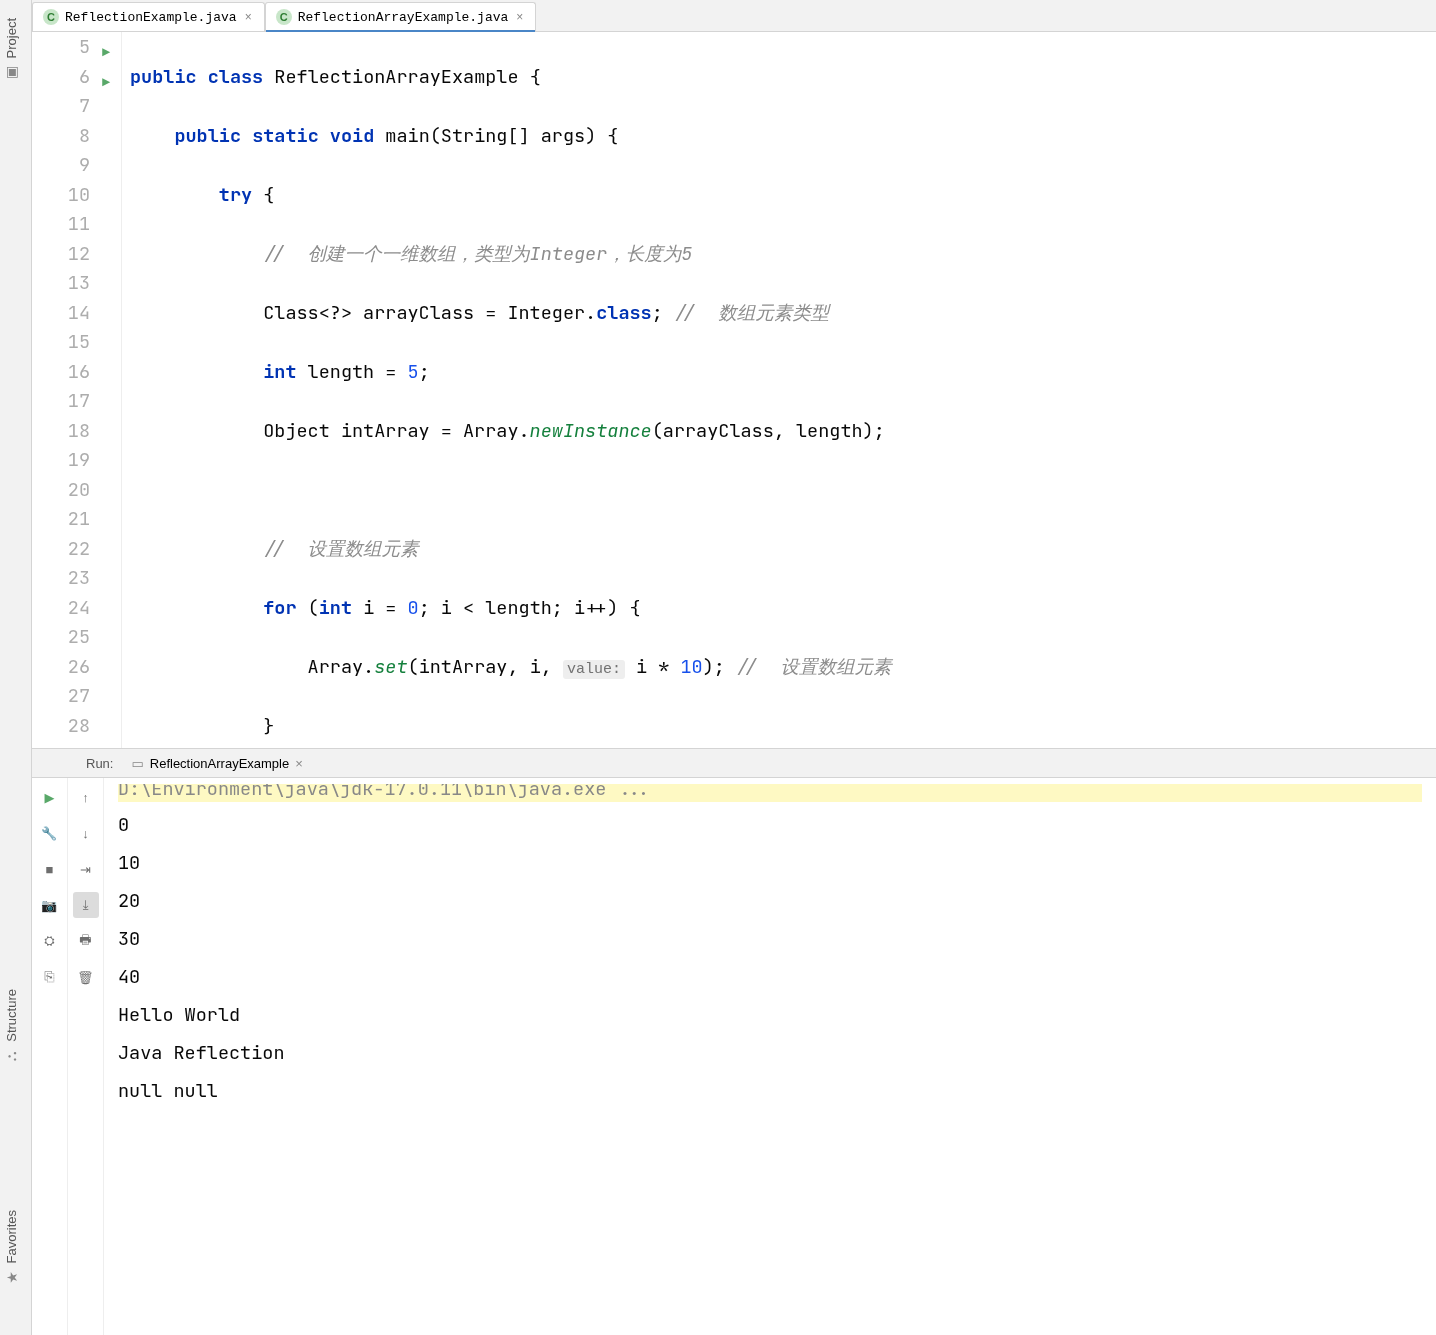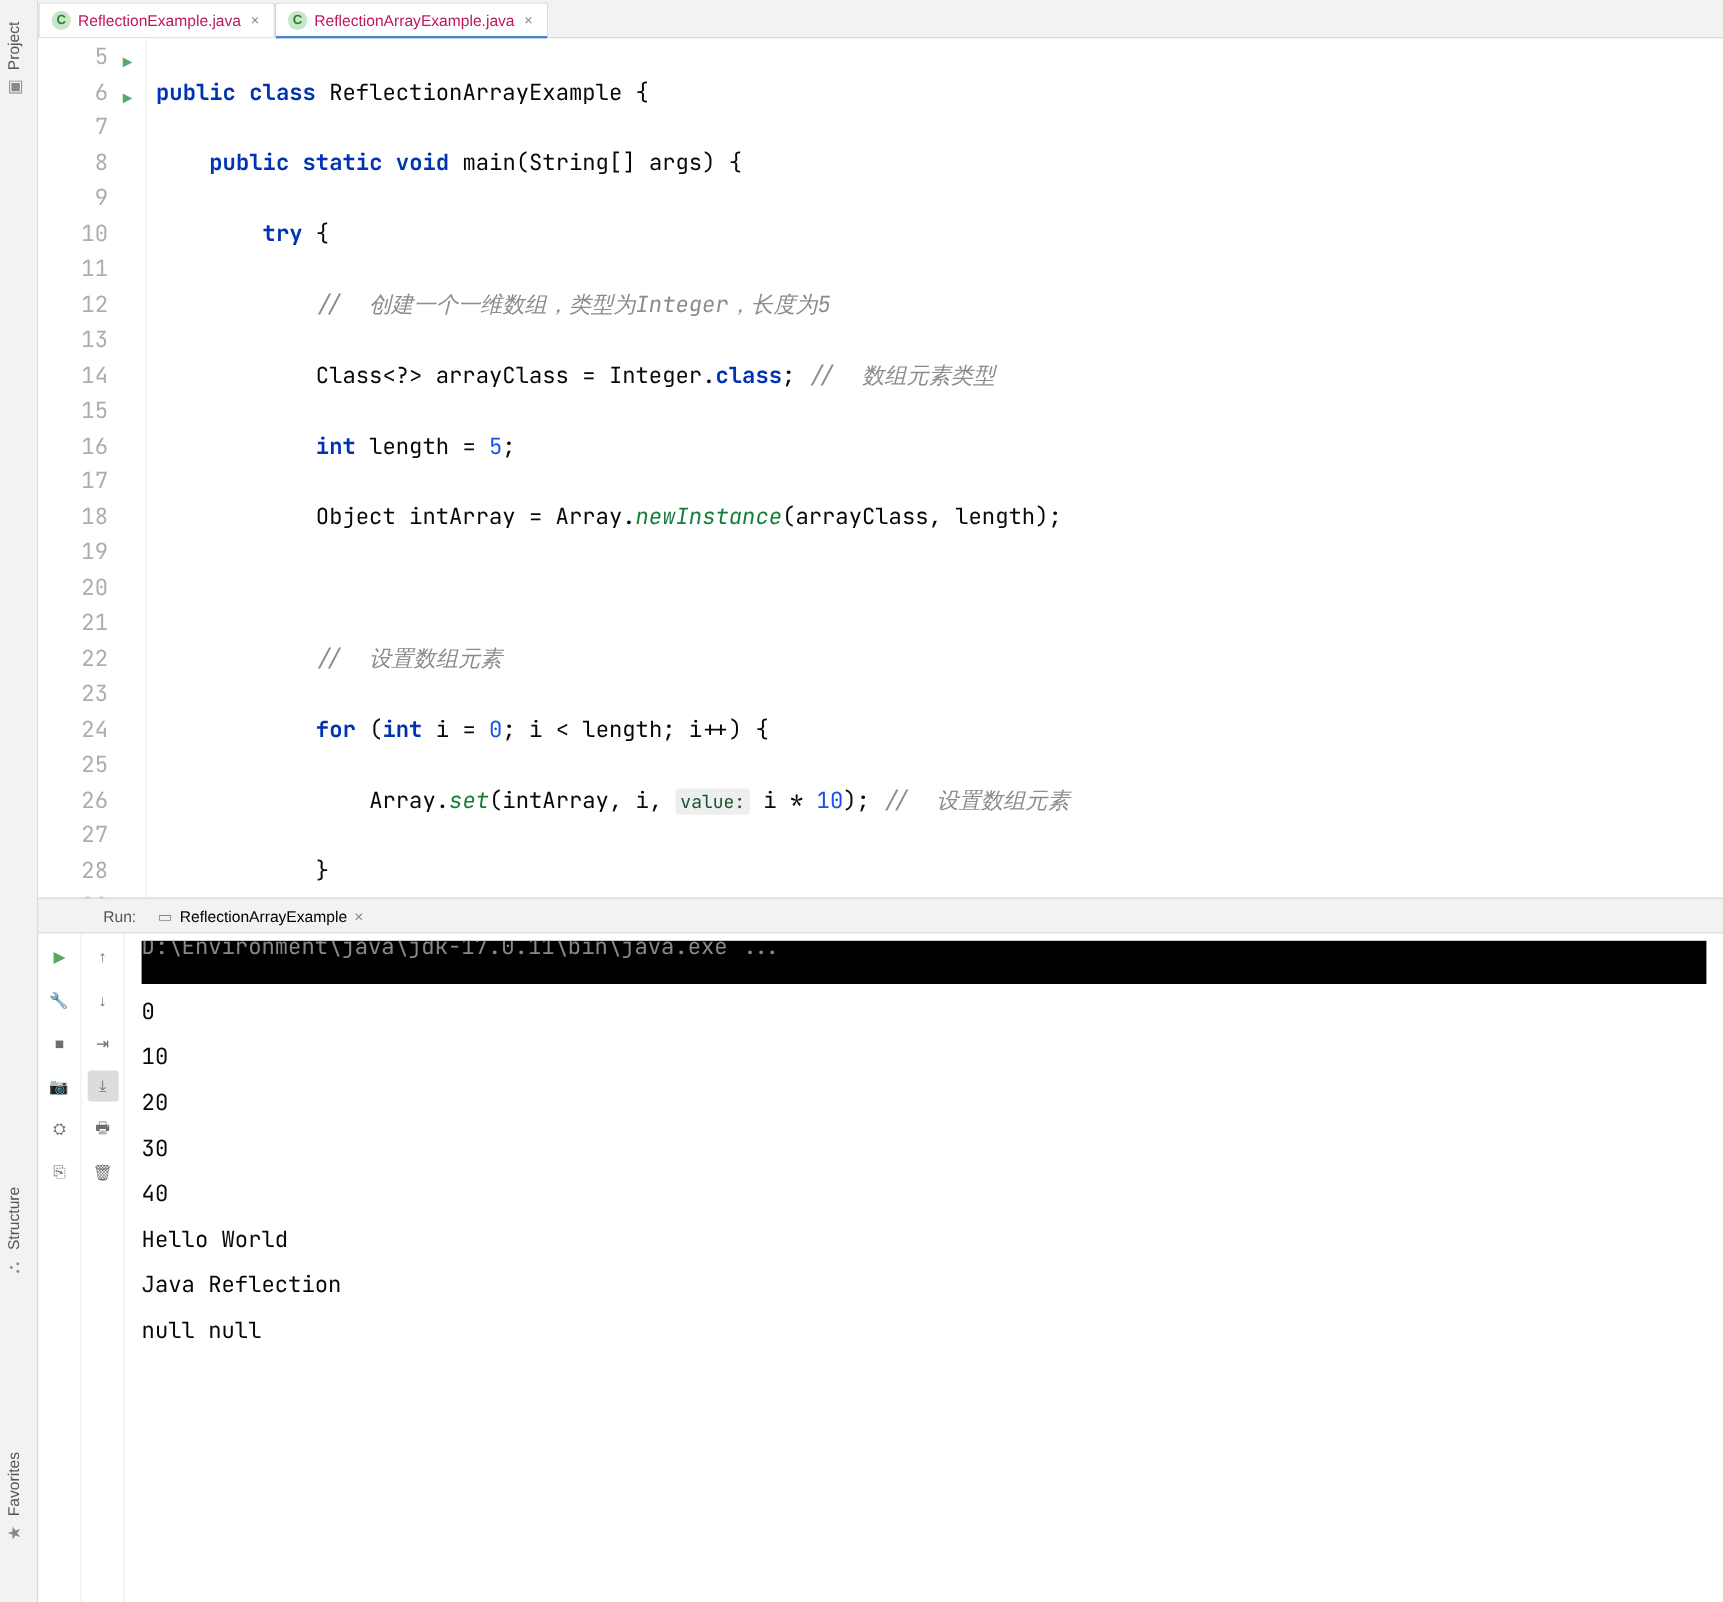--- a/index.html
+++ b/index.html
@@ -44,21 +44,21 @@
   }
   .tab-icon {
     width: 16px; height: 16px;
     border-radius: 50%;
     background: #c8e6c9;
     display: flex; align-items: center; justify-content: center;
     color: #2e7d32;
     font-size: 11px;
     font-weight: bold;
   }
-  .tab-label { color: #be185d; }
+  .tab-label { color: #000000; font-family: Liberation Mono, monospace; }
   .tab-close { color: #888; font-size: 12px; padding: 0 2px; }
   
   .left-rail {
     position: absolute;
     top: 0; left: 0; bottom: 0;
     width: 32px;
     background: #f2f2f2;
     border-right: 1px solid #d4d4d4;
   }
   .rail-tab {
@@ -118,21 +118,21 @@
     flex: 1;
     padding-left: 8px;
     white-space: pre;
     color: #080808;
   }
   .code-line { height: 29.5px; }
   .kw { color: #0033b3; font-weight: bold; }
   .com { color: #8c8c8c; font-style: italic; }
   .num { color: #1750eb; }
   .call { color: #15803d; font-style: italic; }
-  .hint { background: #eeeeee; color: #14532d; font-size: 15px; padding: 1px 4px; border-radius: 3px; font-style: normal;}
+  .hint { background: #eeeeee; color: #737373; font-size: 15px; padding: 1px 4px; border-radius: 3px; font-style: normal; font-family: Liberation Mono, monospace;}
 
   .run-panel-header {
     position: absolute;
     top: 748px; left: 32px; right: 0;
     height: 30px;
     background: #f2f2f2;
     border-top: 1px solid #d4d4d4;
     border-bottom: 1px solid #d4d4d4;
     display: flex;
     align-items: center;
@@ -181,24 +181,24 @@
   .console {
     flex: 1;
     padding: 6px 14px;
     font-family: "JetBrains Mono", Consolas, monospace;
     font-size: 18.5px;
     line-height: 38px;
     color: #080808;
     white-space: pre;
   }
   .console-hi {
-    background: #000000;
+    background: #fef9c3;
     color: #888;
     overflow: hidden;
-    height: 36px;
+    height: 18px;
     line-height: 10px;
     display: block;
     margin-bottom: 4px;
   }
 </style>
 </head>
 <body>
 
 <div class="left-rail">
   <div class="rail-tab rail-project">

